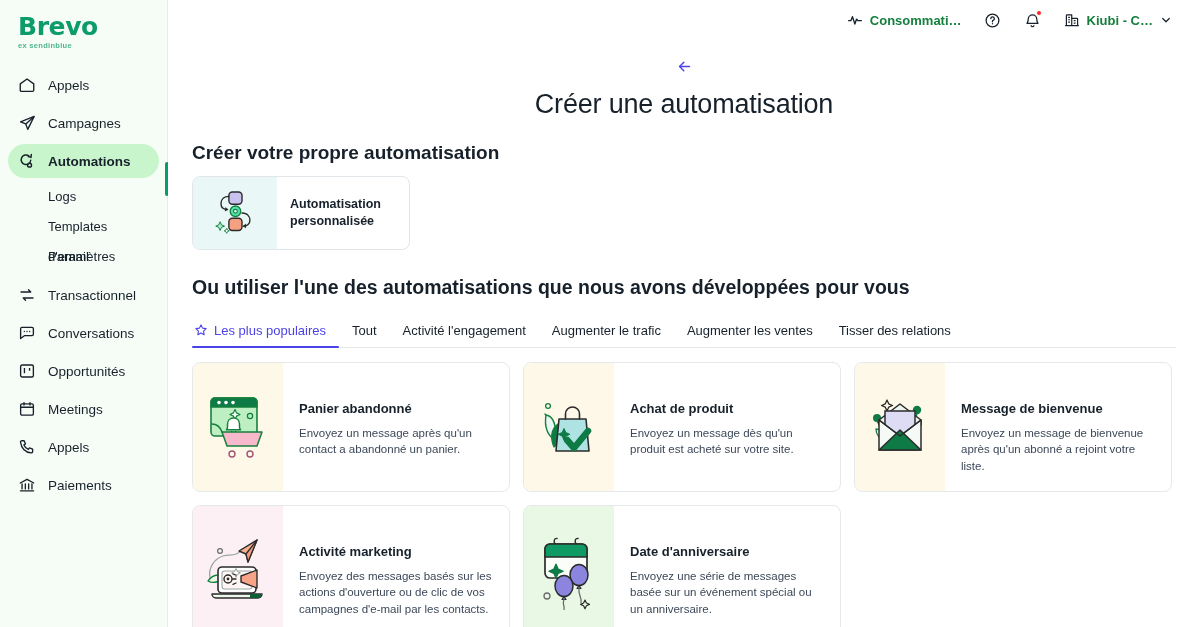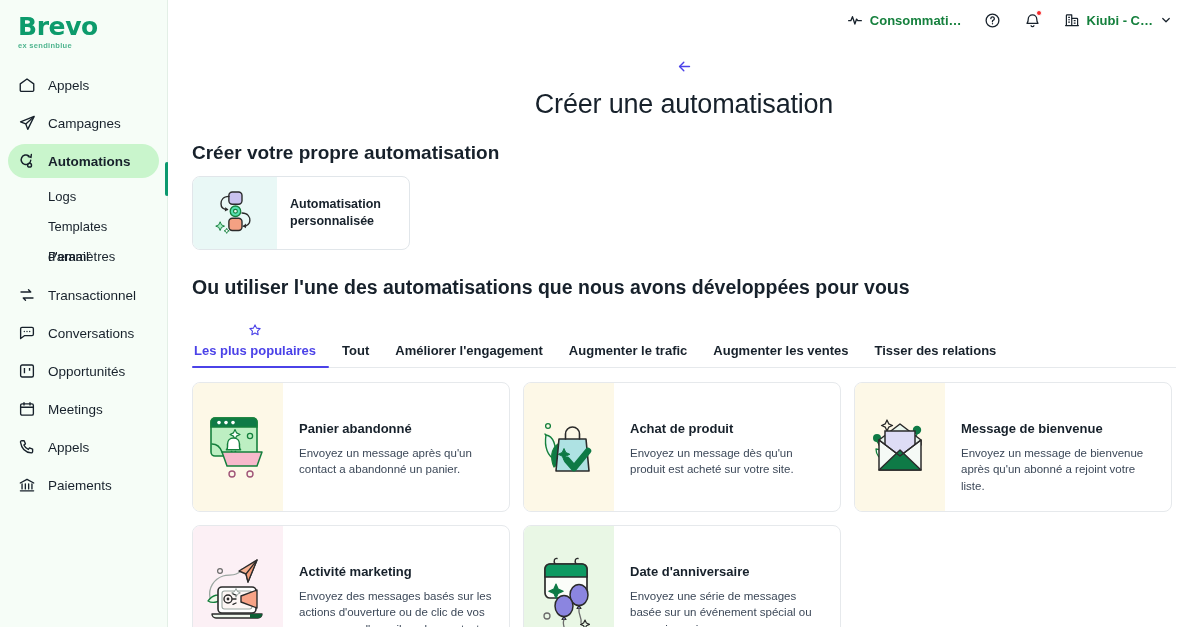--- a/index.html
+++ b/index.html
@@ -95,23 +95,23 @@
     flex: 1; display: flex; align-items: center; padding: 0 13px;
     font-size: 12.5px; font-weight: 700; line-height: 1.35; color: #17212B;
   }
 
   
   .tabs {
     display: flex; align-items: flex-end; gap: 0;
     border-bottom: 1px solid #E6E9EC; margin-top: 16px;
   }
   .tab {
-    display: flex; align-items: center; gap: 6px;
-    padding: 8px 13px 9px 13px; font-size: 13px; font-weight: 700;
-    color: #17212B; cursor: pointer; position: relative; white-space: nowrap; flex-direction: column;
+    display: flex; gap: 6px;
+    padding: 8px 13px 9px 13px; font-size: 13px; font-weight: 400;
+    color: #17212B; cursor: pointer; position: relative; white-space: nowrap;
   }
   .tab:first-child { padding-left: 2px; }
   .tab.active { color: #4B42E8; }
   .tab.active::after {
     content: ""; position: absolute; left: 0; right: 0; bottom: -1px;
     height: 2.5px; background: #4B42E8; border-radius: 2px;
   }
 
   
   .grid {
@@ -343,21 +343,21 @@
             <svg width="14" height="14" viewBox="0 0 24 24" fill="none" stroke="#4B42E8" stroke-width="1.9" stroke-linejoin="round">
                 <path d="M12 3.2l2.7 5.6 6.1.9-4.4 4.3 1 6.1-5.4-2.9-5.4 2.9 1-6.1L3.2 9.7l6.1-.9z"></path>
               </svg>
           </span>
           <span>Les plus populaires</span>
         </div>
         <div class="tab">
           <span>Tout</span>
         </div>
         <div class="tab">
-          <span>Améliorer l'engagement</span>
+          <span>Activité l'engagement</span>
         </div>
         <div class="tab">
           <span>Augmenter le trafic</span>
         </div>
         <div class="tab">
           <span>Augmenter les ventes</span>
         </div>
         <div class="tab">
           <span>Tisser des relations</span>
         </div>

